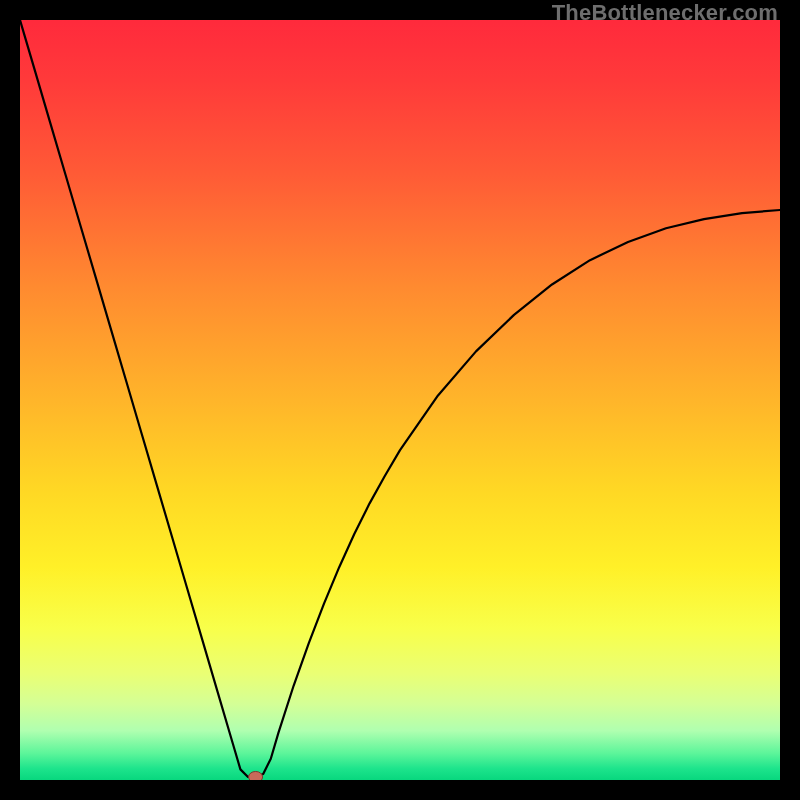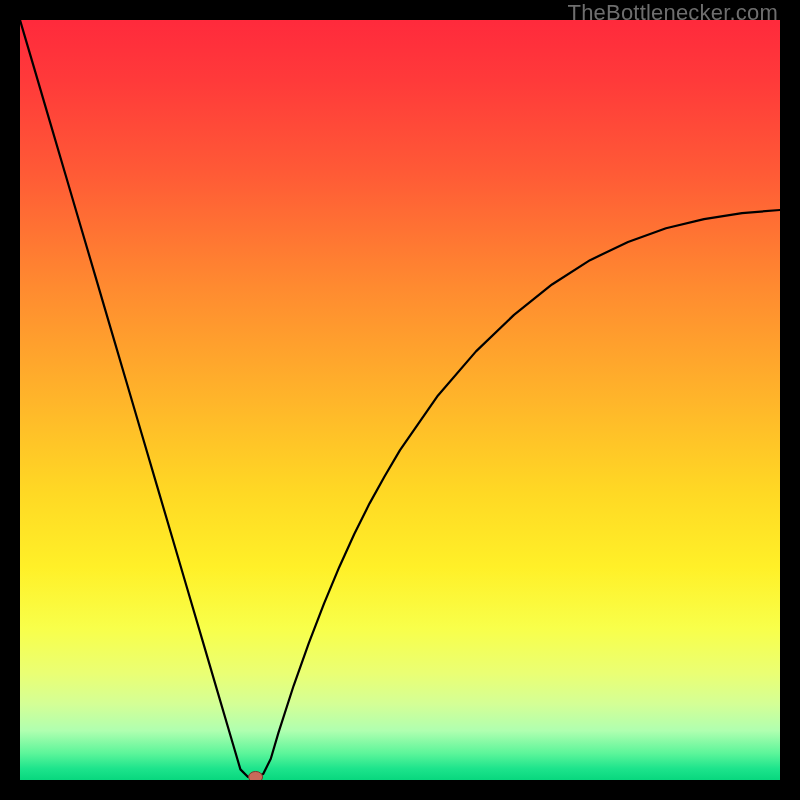--- a/index.html
+++ b/index.html
@@ -25,21 +25,21 @@
     top: 0;
     width: 760px;
     height: 760px;
   }
   .watermark {
     position: absolute;
     top: 0px;
     right: 22px;
     color: #6e6e6e;
     font-size: 22px;
-    font-weight: 400;
+    font-weight: 700;
     letter-spacing: 0.2px;
   }
   svg { display: block; }
 </style>
 </head>
 <body>
 
 <div class="watermark">TheBottlenecker.com</div>
 
 <div class="frame">

